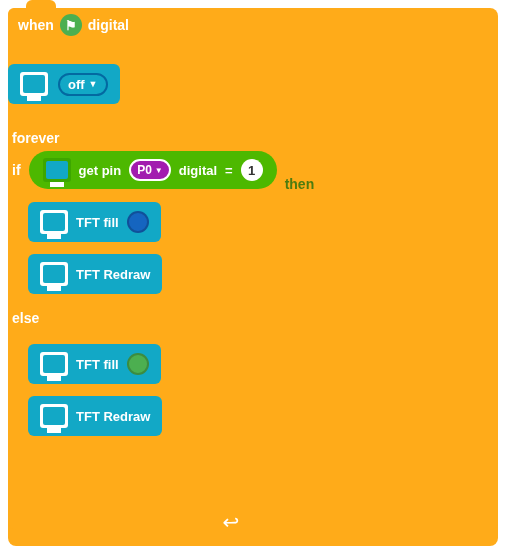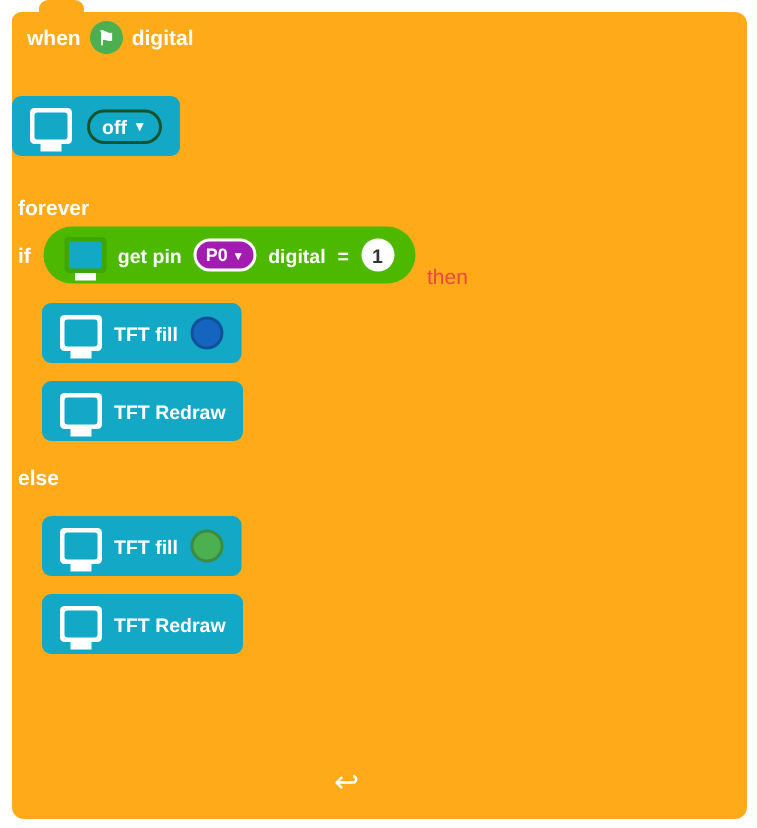--- a/index.html
+++ b/index.html
@@ -114,21 +114,21 @@
       top: 3px;
       left: 3px;
       right: 3px;
       bottom: 3px;
       background: #12a8c6;
       border-radius: 2px;
     }
 
     .off-dropdown {
       background: #12a8c6;
-      border: 2px solid #14532d;
+      border: 2px solid #0369a1;
       border-radius: 12px;
       color: #fff;
       font-weight: bold;
       font-size: 13px;
       padding: 2px 8px;
       display: flex;
       align-items: center;
       gap: 4px;
       cursor: pointer;
     }
@@ -196,22 +196,22 @@
       width: 22px;
       height: 22px;
       display: flex;
       align-items: center;
       justify-content: center;
       color: #333;
       font-weight: bold;
       font-size: 13px;
     }
     .then-label {
-      color: #ef4444;
-      font-weight: normal;
+      color: #4d7c0f;
+      font-weight: bold;
       font-size: 14px;
       margin-top: 28px;
     }
 
     
     .inner-block {
       position: absolute;
       background: #12a8c6;
       border-radius: 6px;
       padding: 8px 12px;

